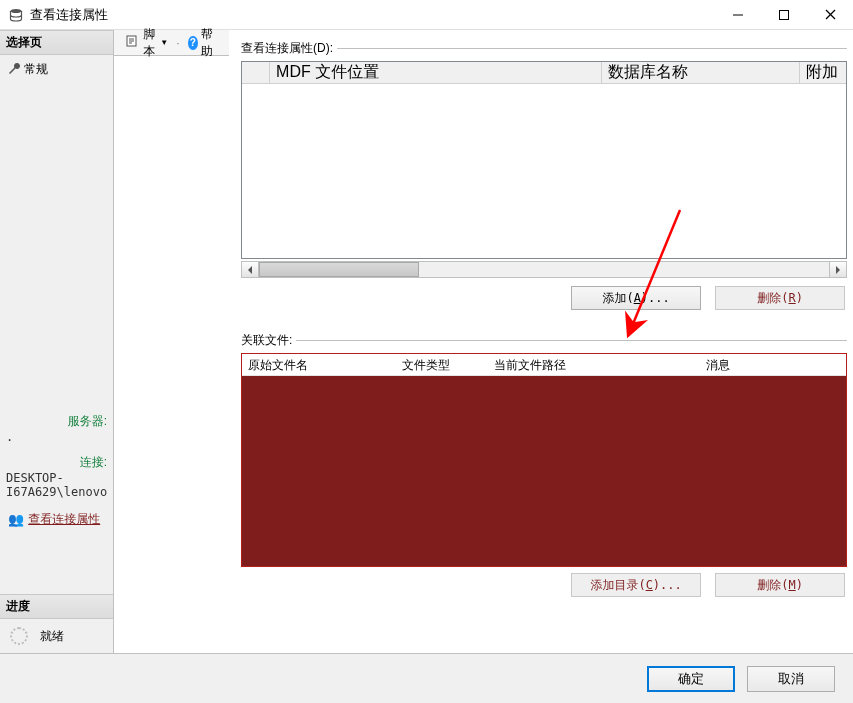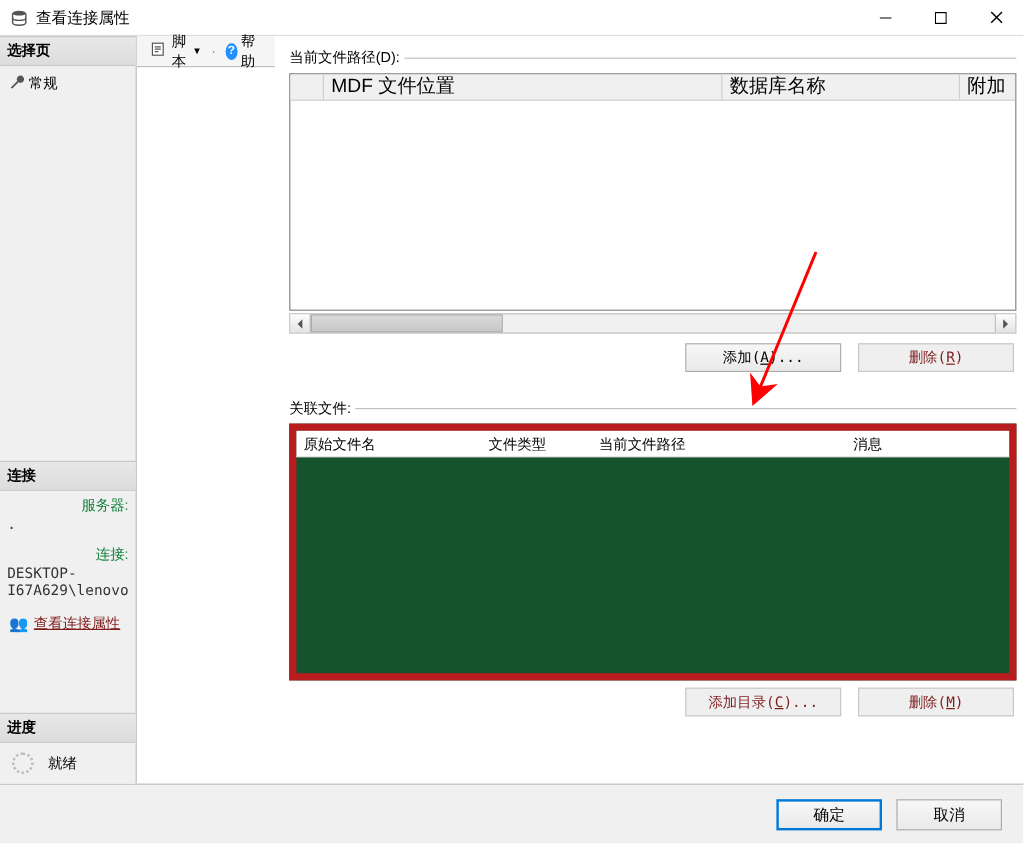--- a/index.html
+++ b/index.html
@@ -50,21 +50,21 @@
   .hs-btn { width:17px; height:15px; display:flex; align-items:center; justify-content:center; background:linear-gradient(#fdfdfd,#e3e3e3); border-right:1px solid #c0c0c0; }
   .hs-btn.right { border-right:none; border-left:1px solid #c0c0c0; }
   .hs-track { flex:1; position:relative; height:100%; }
   .hs-thumb { position:absolute; left:0; top:0; height:100%; width:160px; background:linear-gradient(#d9d9d9,#c8c8c8); border:1px solid #a8a8a8; }
 
   .btn-row { display:flex; justify-content:flex-end; gap:14px; margin:8px 2px 14px 0; }
   .btn { min-width:130px; height:24px; border:1px solid #adadad; background:linear-gradient(#f7f7f7,#e9e9e9); font-size:12px; display:flex; align-items:center; justify-content:center; font-family:"SimSun",monospace; letter-spacing:0; }
   .btn.disabled { color:#7f1d1d; border-color:#c8c8c8; background:#efefef; }
   .btn u { text-decoration: underline; }
 
-  .grid2 { border:6px solid #b91c1c; background:#14532d; height:214px; margin-top:4px; }
+  .grid2 { border:1px solid #b91c1c; background:#7f1d1d; height:214px; margin-top:4px; }
   .grid2-header { display:flex; height:22px; background:#fff; border-bottom:1px solid #e5e5e5; }
   .g2h { padding: 3px 6px; font-size:12px; }
 
   
   .footer { height:50px; border-top:1px solid #c0c0c0; background:#f0f0f0; display:flex; align-items:center; justify-content:flex-end; gap:12px; padding-right:18px; }
   .fbtn { width:88px; height:26px; border:1px solid #adadad; background:linear-gradient(#f7f7f7,#e9e9e9); font-size:13px; display:flex; align-items:center; justify-content:center; }
   .fbtn.primary { border:2px solid #0078d7; }
 
   
   .arrow-overlay { position:absolute; pointer-events:none; }
@@ -107,21 +107,20 @@
     <div class="side-section-body">
       <div class="side-item">
         <span><svg width="12" height="12" viewBox="0 0 12 12">
               <path d="M9 1a3 3 0 0 0-2.6 4.5L1 11l1 1 5.5-5.4A3 3 0 1 0 9 1z" fill="#555"></path>
             </svg></span>
         <span>常规</span>
       </div>
     </div>
     <div class="side-grow"></div>
 
-    <div class="side-section-header">连接</div>
     <div class="side-section-body">
       <div class="side-label">服务器:</div>
       <div class="side-sub">.</div>
       <div style="height:10px"></div>
       <div class="side-label">连接:</div>
       <div class="side-sub">DESKTOP-I67A629\lenovo</div>
       <div style="height:10px"></div>
       <div class="side-item">
         <span class="people-icon">👥</span>
         <span class="side-link">查看连接属性</span>
@@ -150,21 +149,21 @@
       <div class="tb-item">
         <span class="help-circle">?</span>
         <span>帮助</span>
       </div>
     </div>
 
     <div class="content">
 
       <div class="fs">
         <div class="fs-line"></div>
-        <span class="fs-legend"><span>当前文件路径(D):</span></span>
+        <span class="fs-legend"><span>查看连接属性(D):</span></span>
         <div class="grid-wrap">
           <div class="grid-header-row">
             <div class="grid-corner"></div>
             <div class="gh" style="width:332px;">MDF 文件位置</div>
             <div class="gh" style="width:198px;">数据库名称</div>
             <div class="gh" style="width:46px;border-right:none;">附加</div>
           </div>
           <div class="grid-body"></div>
         </div>
         <div class="hscroll">

